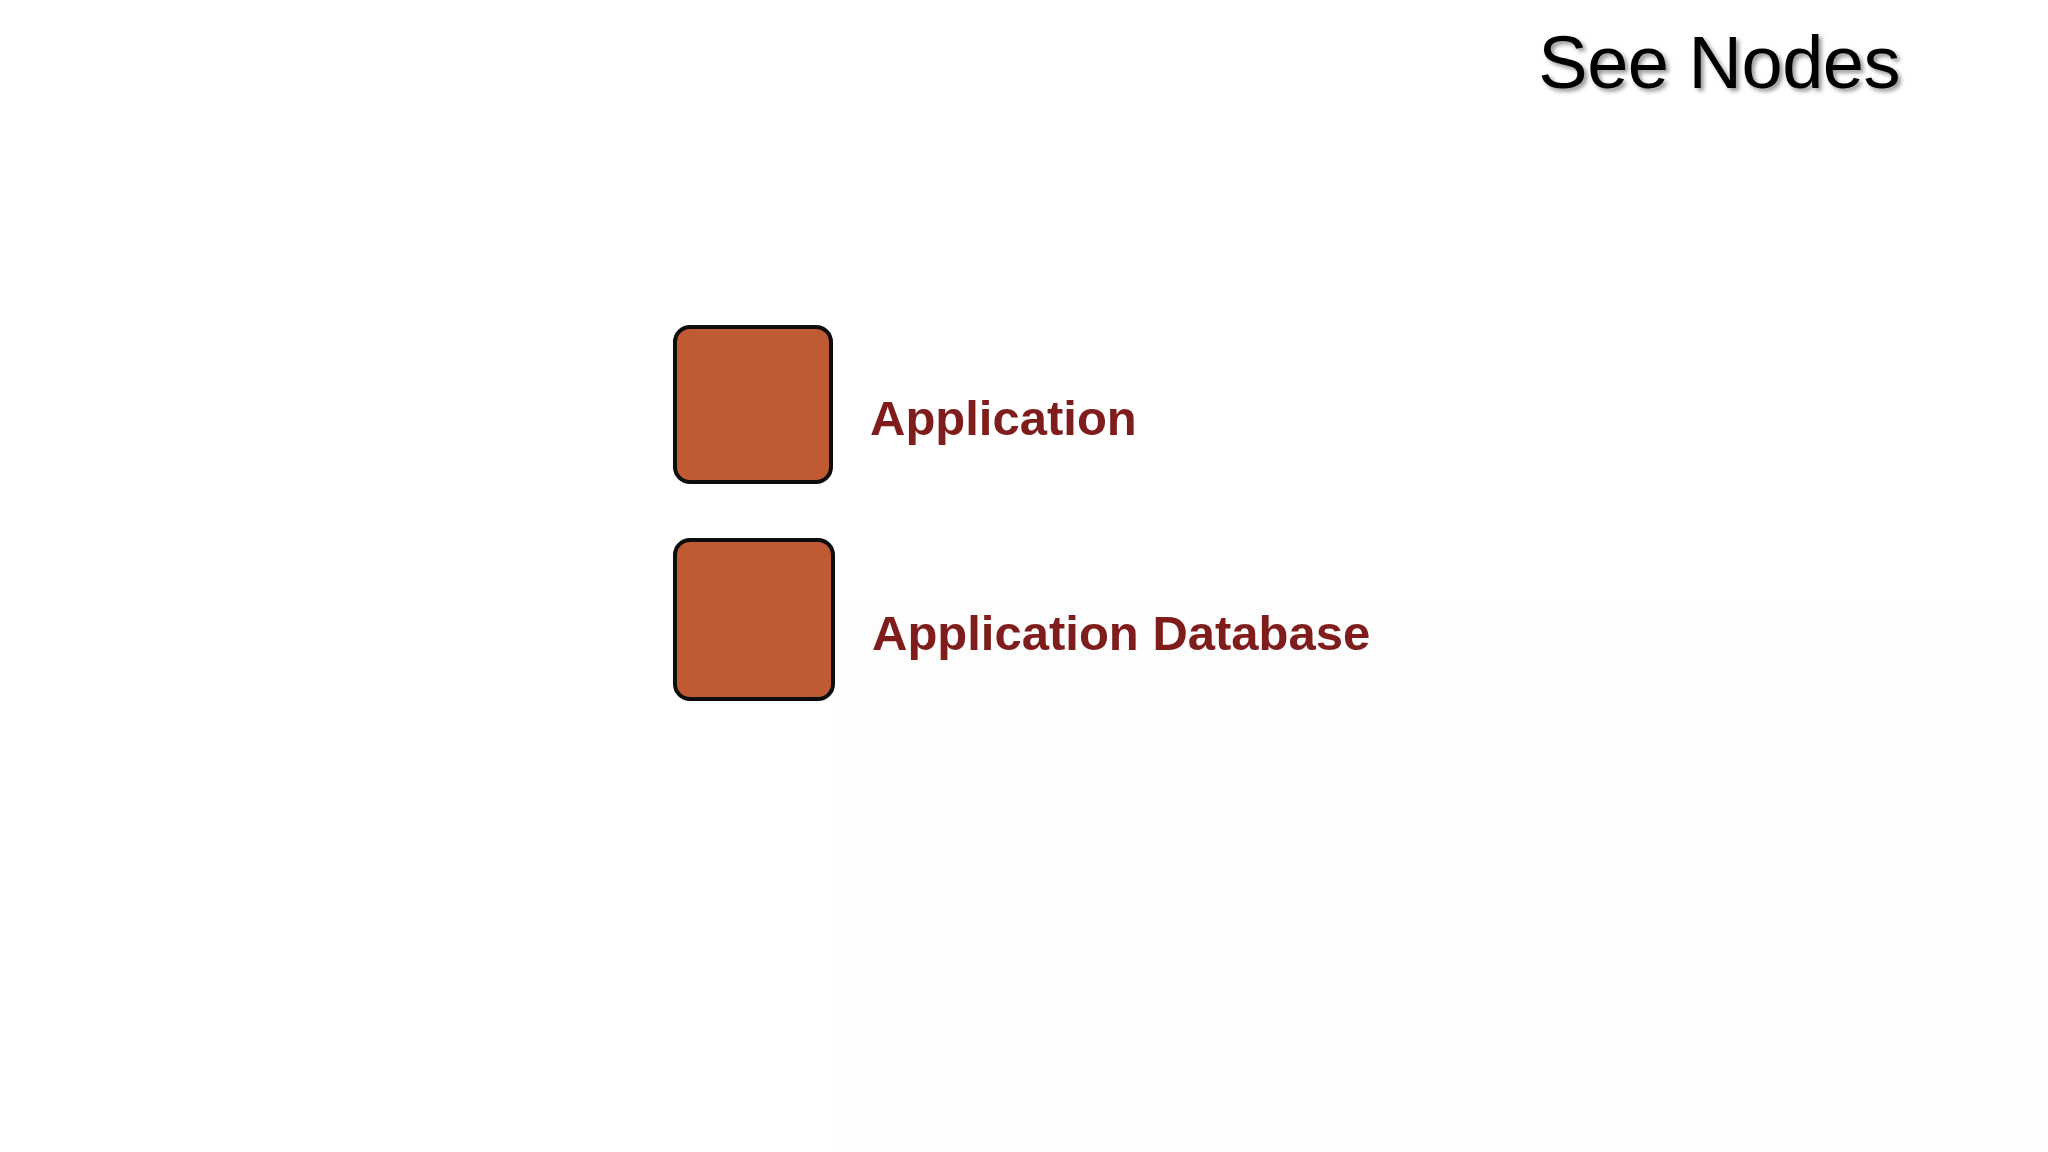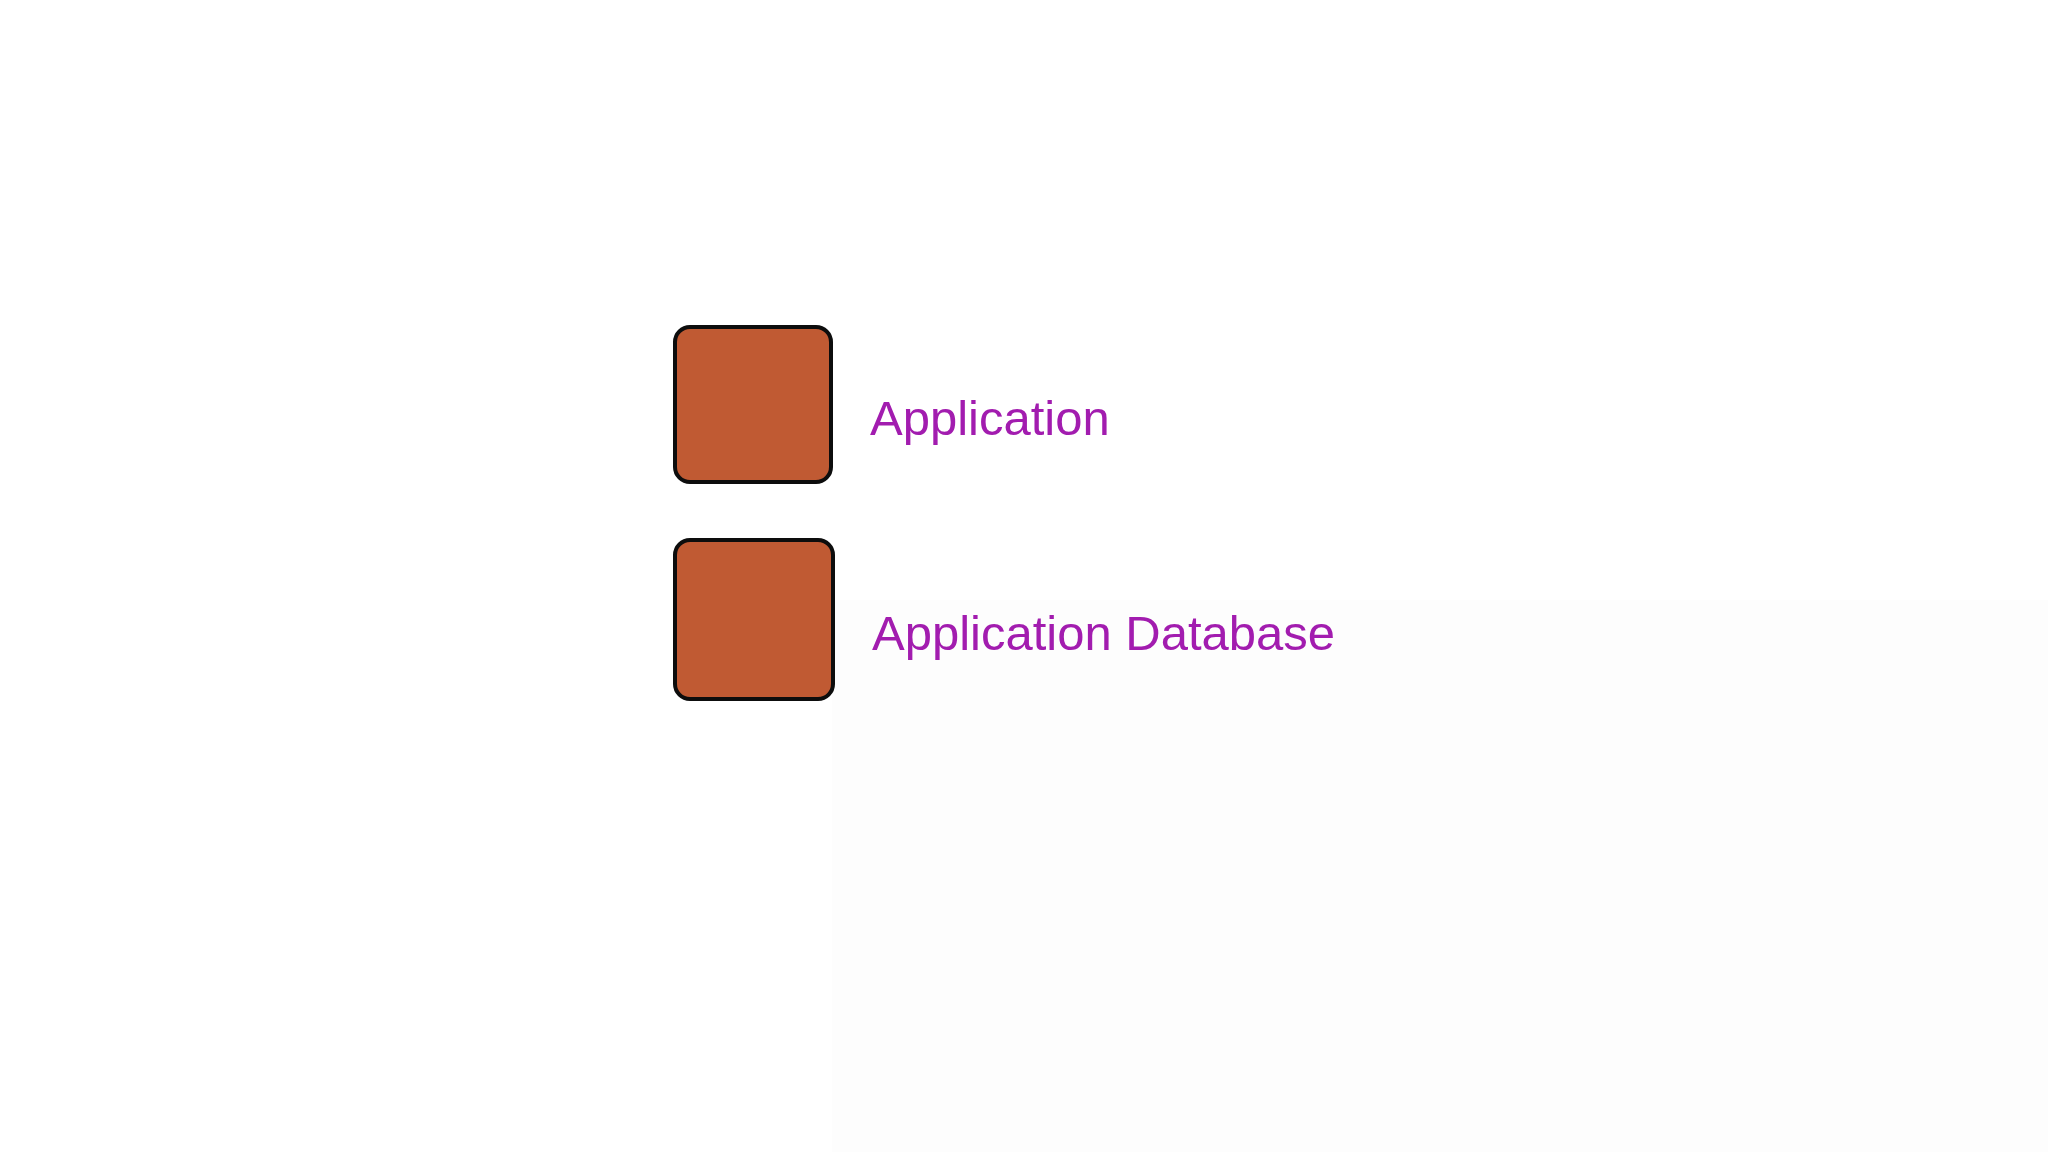--- a/index.html
+++ b/index.html
@@ -81,34 +81,35 @@
 
   .legend-row.row-1 .node-swatch {
     width: 162px;
     height: 163px;
   }
 
   .node-label {
     margin-left: 37px;
     font-size: 49px;
     line-height: 1;
-    font-weight: 400;
-    color: #a21caf;
+    font-weight: 700;
+    color: #7f1d1d;
     white-space: nowrap;
     letter-spacing: 0px;
     margin-top: 28px;
   }
 </style>
 </head>
 <body>
 
 <div id="slide" style="background: rgb(255, 255, 255);">
 
   <div class="slide-canvas-tint"></div>
 
+  <div class="slide-title" style="color: rgb(0, 0, 0);">See Nodes</div>
 
   <div class="legend">
 
     <div class="legend-row row-0">
       <div class="node-swatch" style="background: rgb(192, 90, 51); border-color: rgb(13, 13, 13);"></div>
       <div class="node-label">Application</div>
     </div>
 
     <div class="legend-row row-1">
       <div class="node-swatch" style="background: rgb(192, 90, 51); border-color: rgb(13, 13, 13);"></div>

